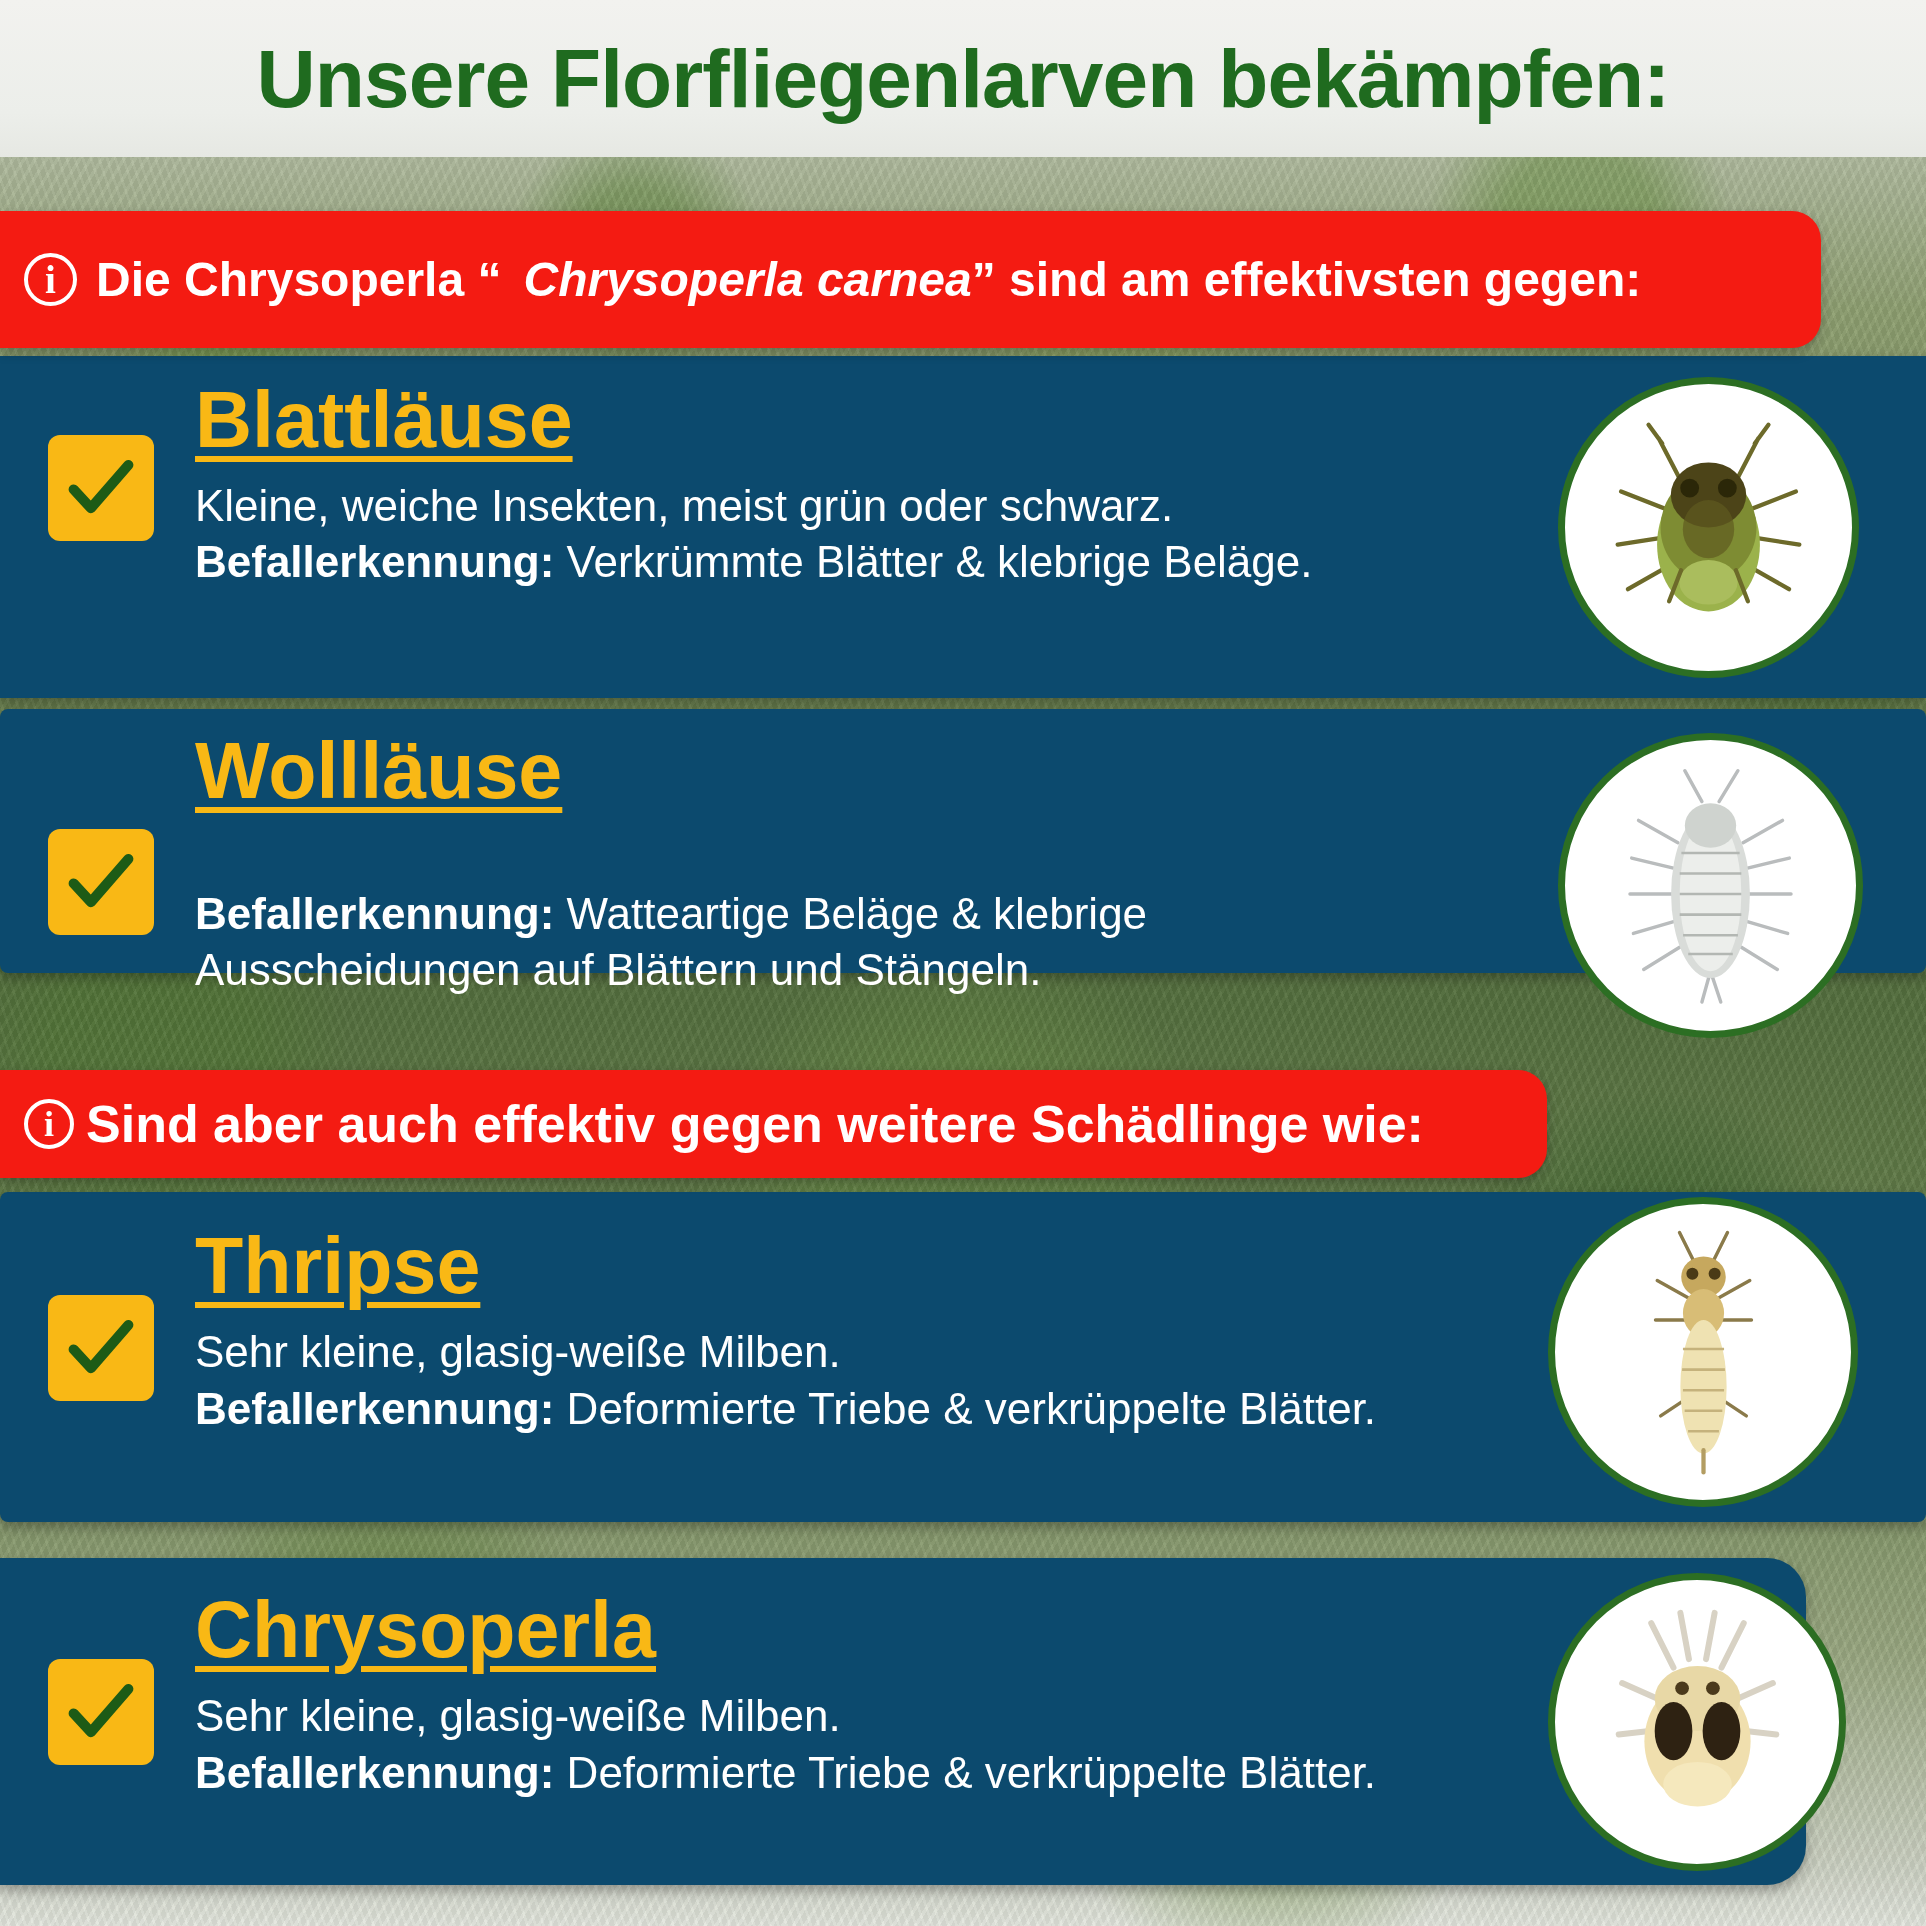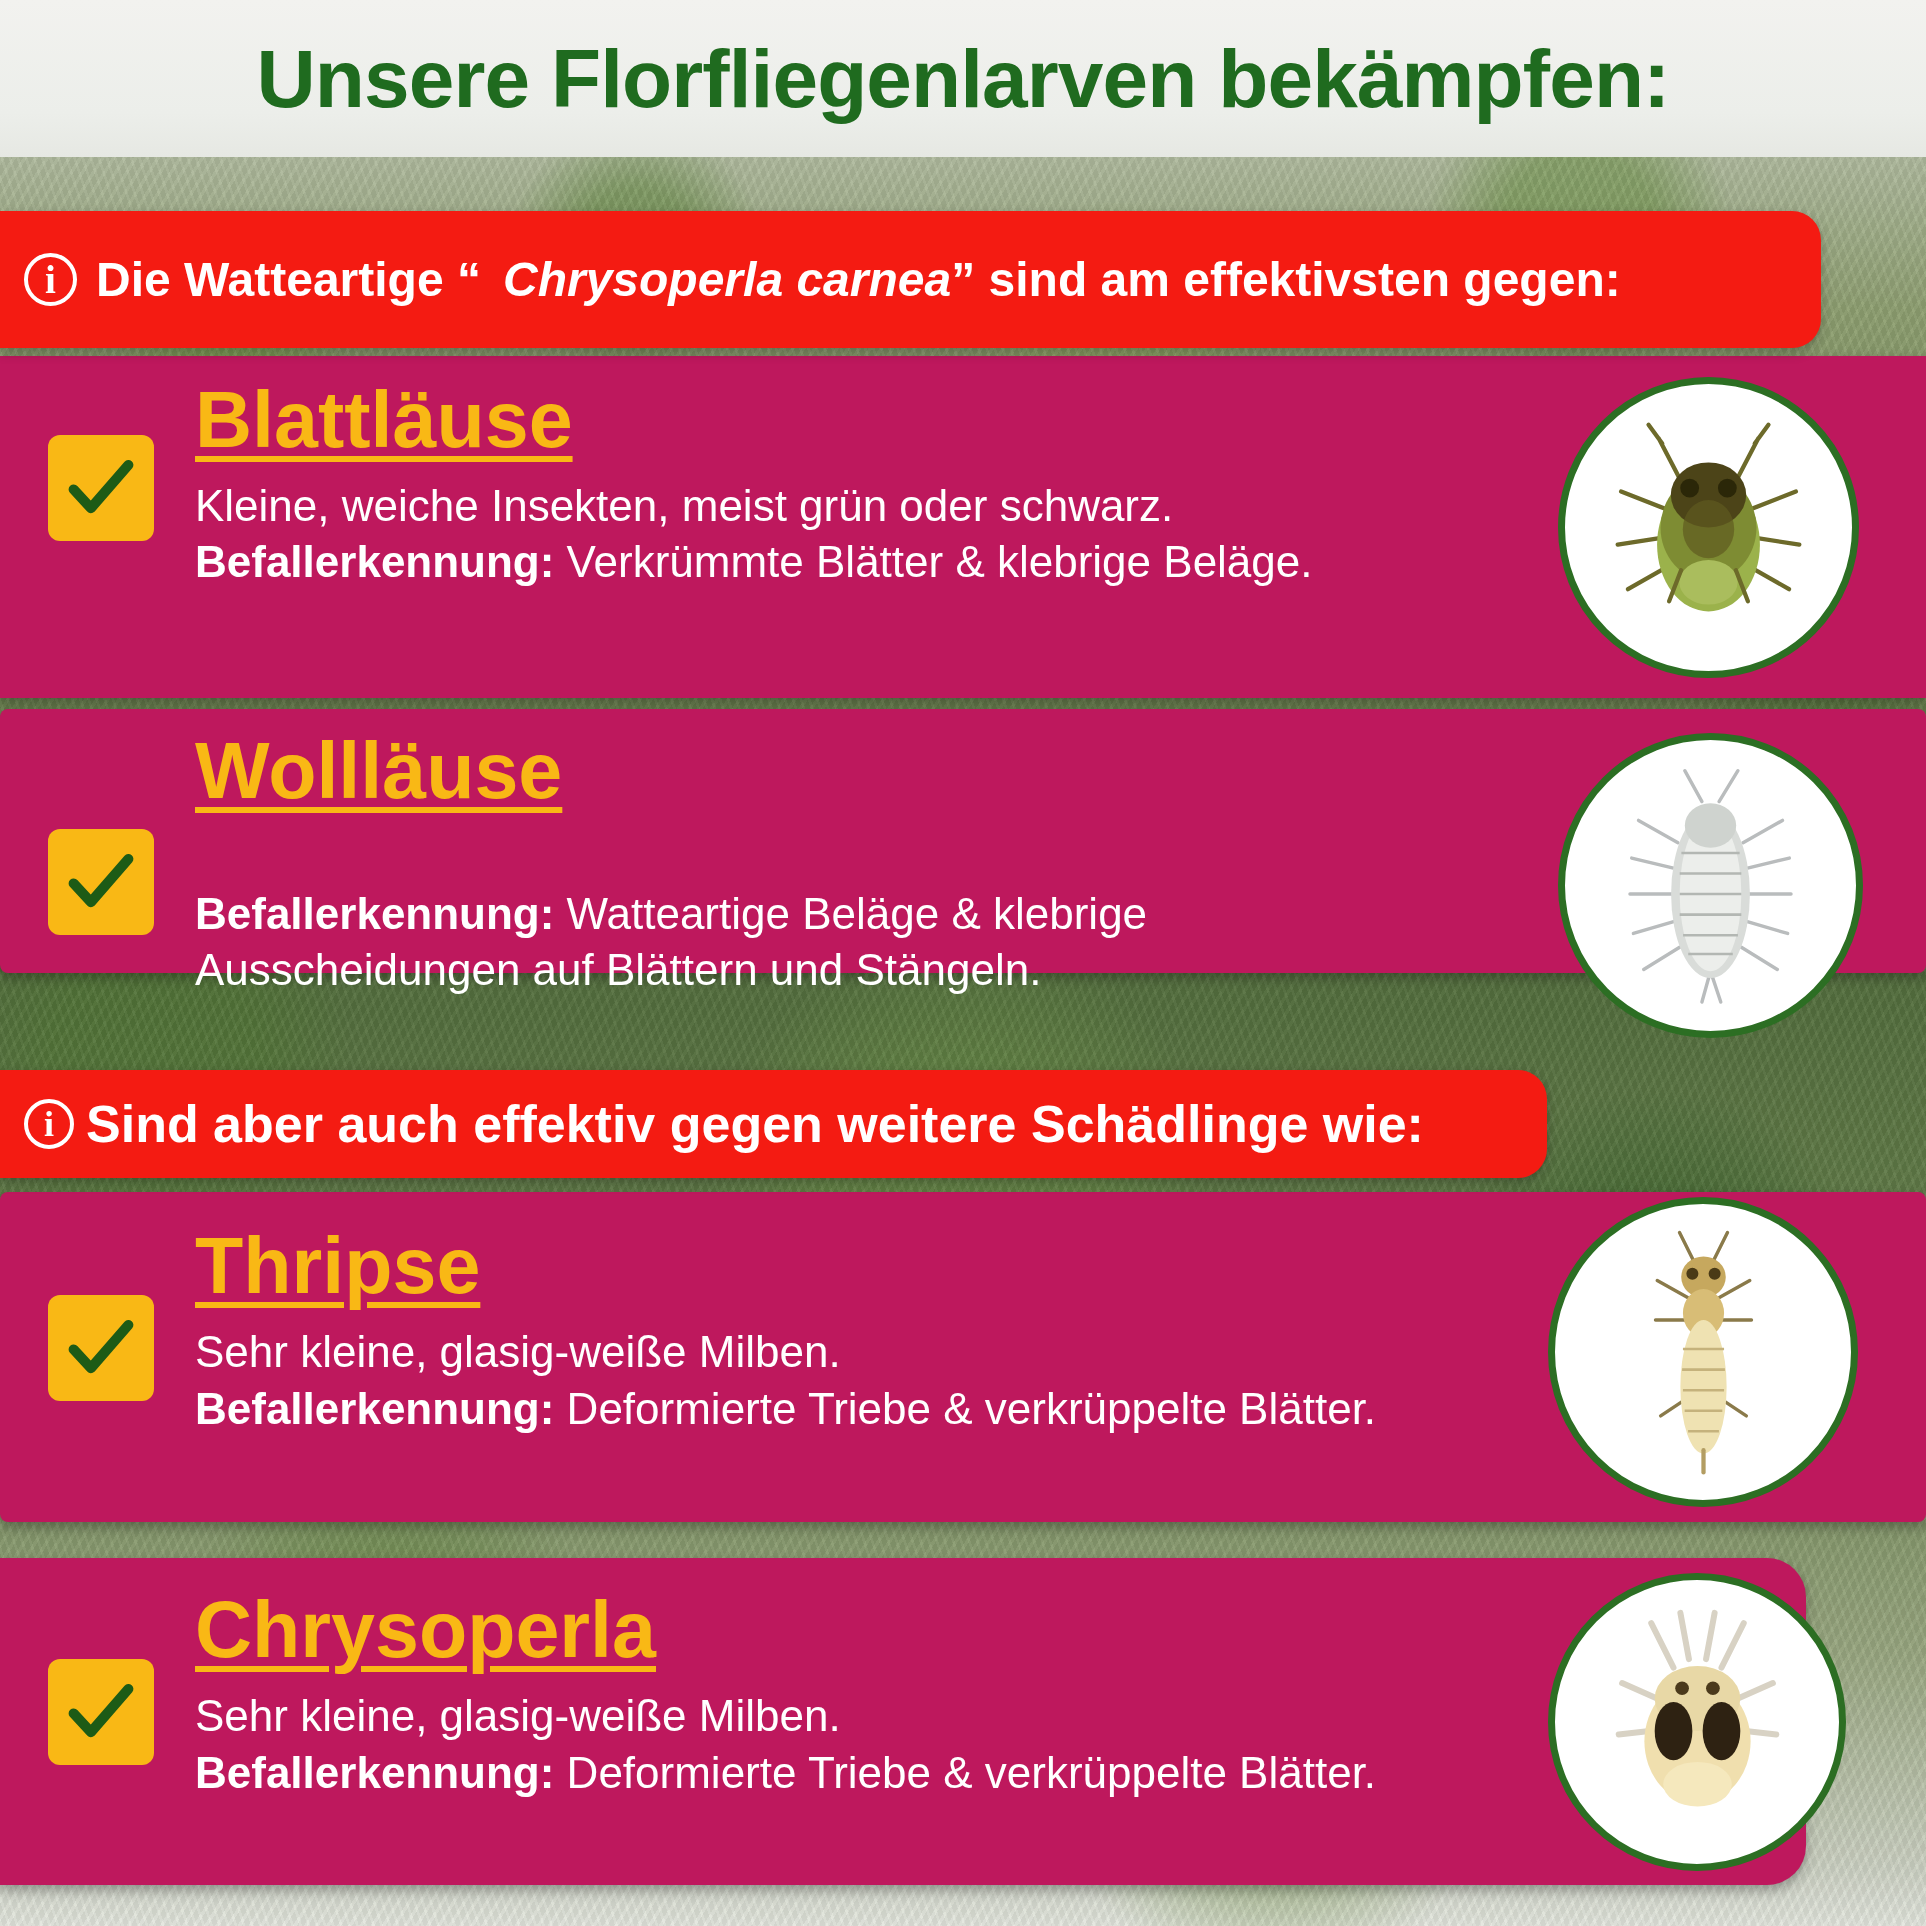--- a/index.html
+++ b/index.html
@@ -114,21 +114,21 @@
     width: 1547px;
     height: 108px;
   }
   #banner-mid .info-icon { width: 50px; height: 50px; font-size: 36px; }
   #banner-mid .banner-text { font-size: 52px; margin-left: 12px; }
 
   
   .card {
     position: absolute;
     left: 0;
-    background: #be185d;
+    background: #0c4a6e;
     border-top-right-radius: 34px;
     border-bottom-right-radius: 34px;
     box-shadow: 0 5.1px 12px rgba(0,0,0,.28);
     z-index: 4;
   }
   #card-0 { top: 356px;  width: 1926px; height: 342px; border-radius: 0; }
   #card-1 { top: 709px;  width: 1926px; height: 264px; border-radius: 8px; }
   #card-2 { top: 1192px; width: 1926px; height: 330px; border-radius: 8px; }
   #card-3 { top: 1558px; width: 1806px; height: 327px; border-top-right-radius: 39px; border-bottom-right-radius: 39px; }
 
@@ -197,21 +197,21 @@
 
   <div class="bg"></div>
 
   <div class="title-bar">
     <h1>Unsere Florfliegenlarven bekämpfen:</h1>
   </div>
 
   <div class="red-banner" id="banner-top">
     <div class="info-icon">i</div>
     <div class="banner-text">
-      <span>Die Watteartige “</span><em>Chrysoperla carnea</em><span>” sind am effektivsten gegen:</span>
+      <span>Die Chrysoperla “</span><em>Chrysoperla carnea</em><span>” sind am effektivsten gegen:</span>
     </div>
   </div>
 
   <div class="card" id="card-0">
     <div class="check" style="top:79px">
       <svg viewBox="0 0 100 100">
           <path d="M12 52 L36 78 L88 18" fill="none" stroke="#1d5b16" stroke-width="14" stroke-linecap="round" stroke-linejoin="round"></path>
         </svg>
     </div>
     <div class="card-body" style="top:20.5px">

